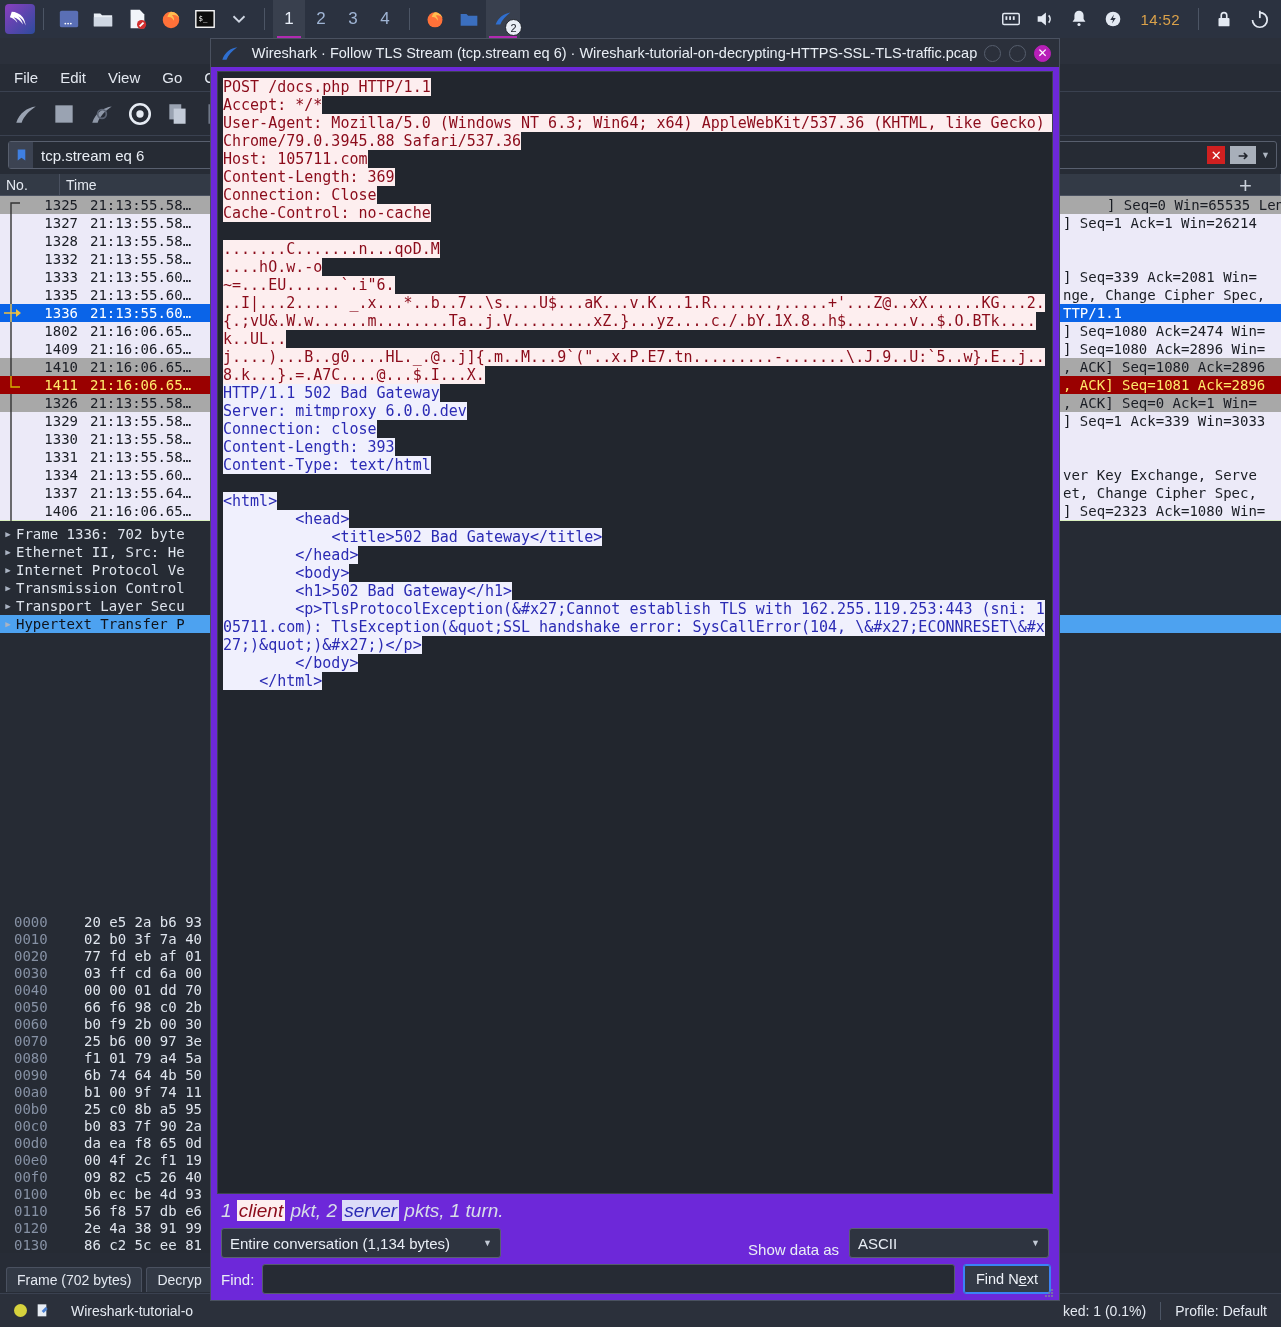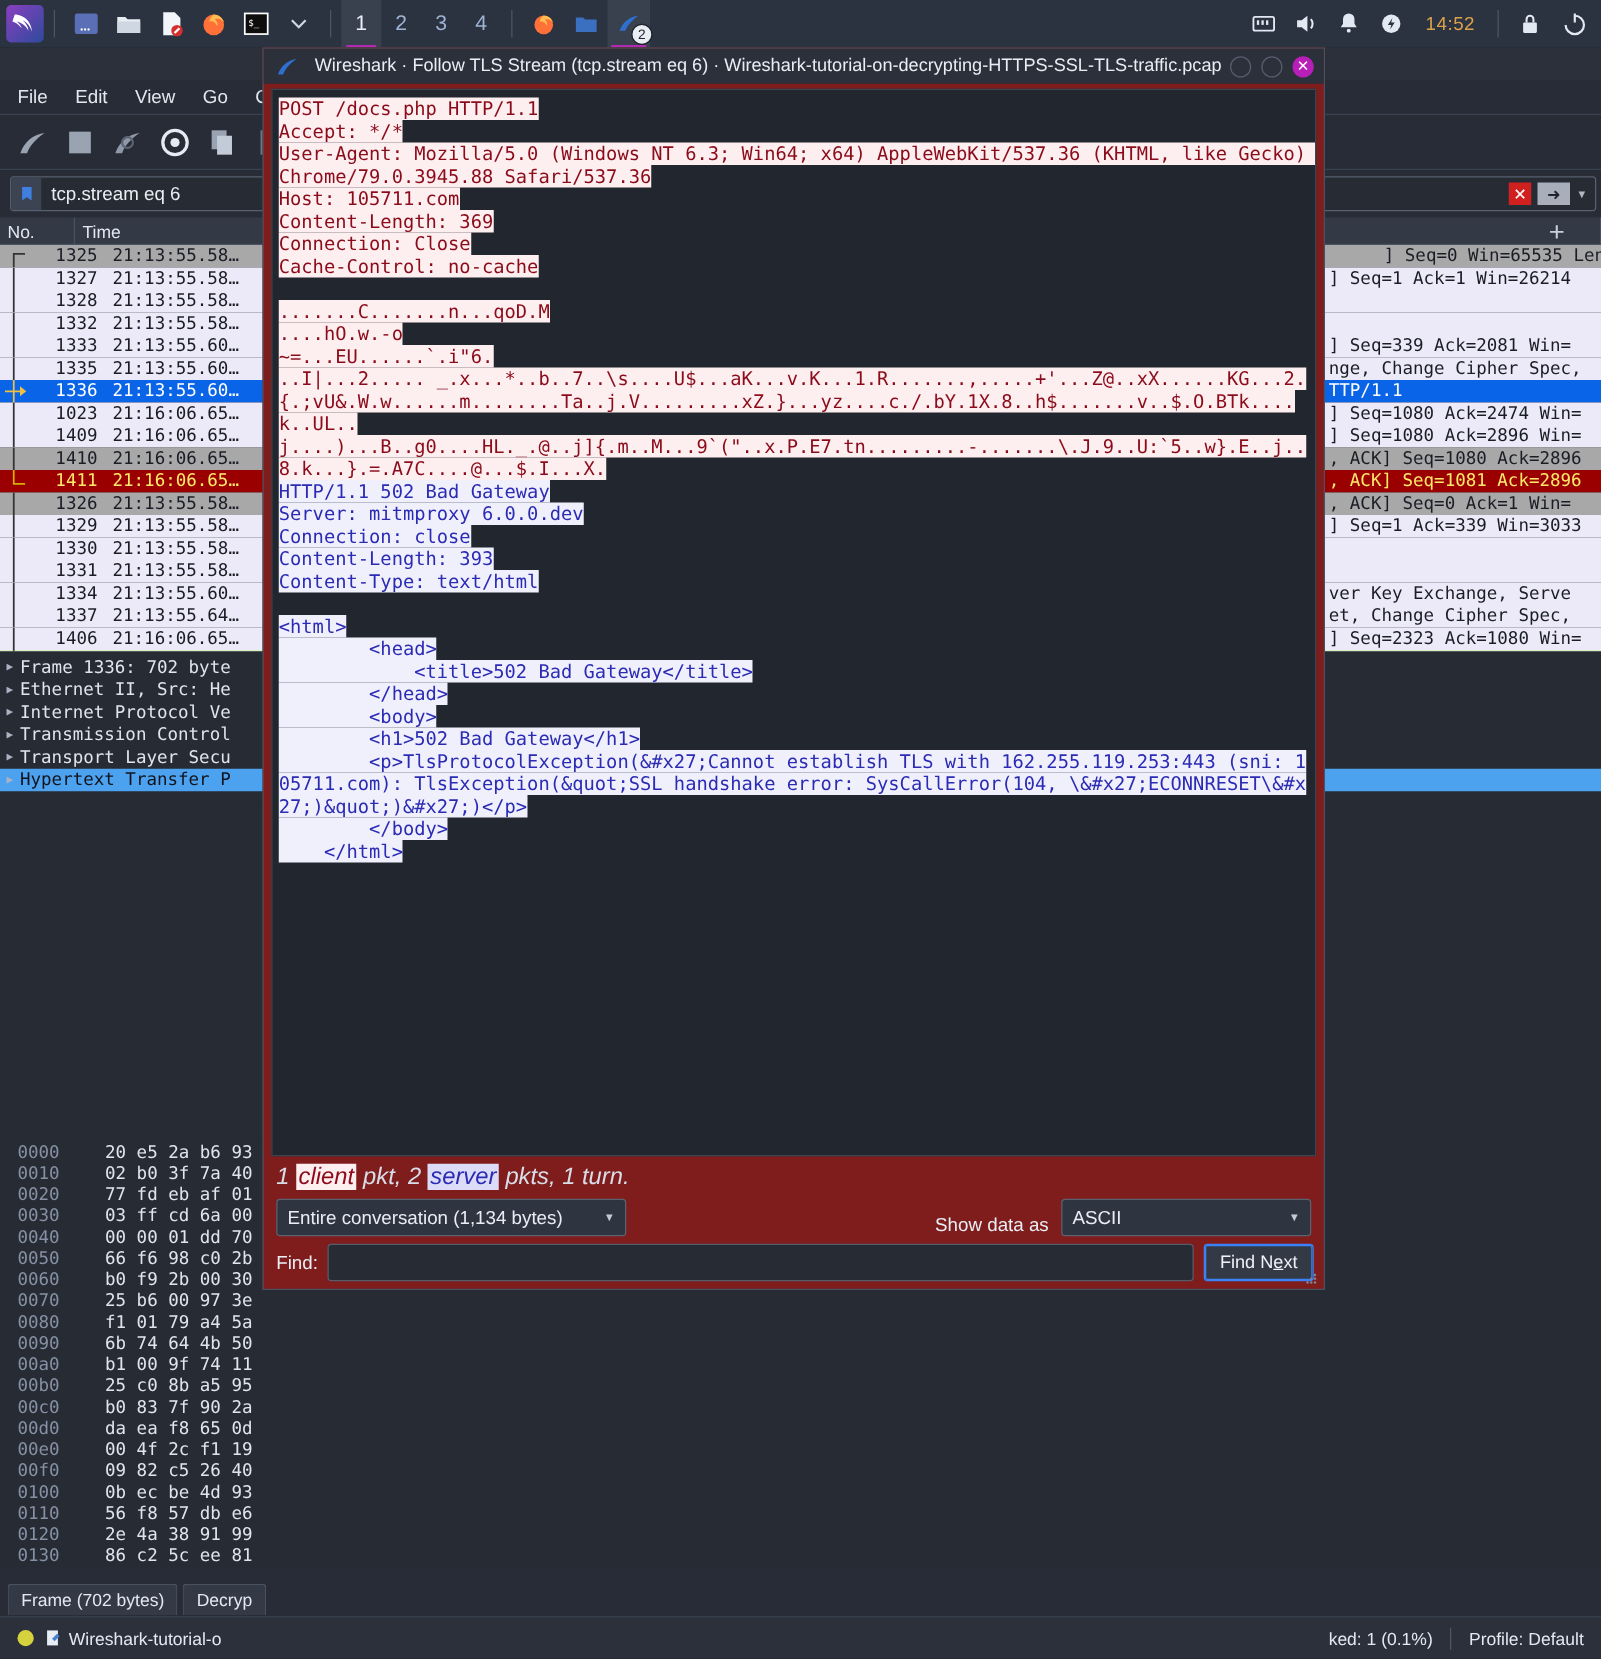--- a/index.html
+++ b/index.html
@@ -128,28 +128,28 @@
     background: #333a46; color: #e4e9f1; font-size: 14px; padding: 4px 10px;
     border: 1px solid #4a5160; border-bottom: none; border-radius: 3px 3px 0 0;
   }
   .statusbar {
     position: absolute; left: 0; bottom: 0; width: 1281px; height: 34px;
     background: #2b303b; border-top: 1px solid #3a4150;
     display: flex; align-items: center; color: #e4e9f1; font-size: 14px;
   }
   .sb-dot { width: 13px; height: 13px; border-radius: 50%; background: #d6d23d; margin-left: 14px; }
   .sb-ico { margin-left: 8px; width: 16px; height: 16px; }
-  .sb-file { margin-left: 4px; }
+  .sb-file { margin-left: 20px; }
   .sb-right { margin-left: auto; display: flex; align-items: center; gap: 14px; padding-right: 14px; }
   .sb-vsep { width: 1px; height: 18px; background: #4c5565; }
 
   
   .dialog {
-    position: absolute; left: 210px; top: 38px; width: 850px; height: 994px;
-    background: #7f1d1d; border: 1px solid #4a5160;
+    position: absolute; left: 210px; top: 38px; width: 850px; height: 1263px;
+    background: #6d28d9; border: 1px solid #4a5160;
     display: flex; flex-direction: column;
   }
   .dlg-title {
     height: 28px; background: #2b303b; display: flex; align-items: center;
     padding: 0 8px; position: relative;
   }
   .dlg-ico { width: 20px; height: 20px; margin-right: 6px; }
   .dlg-title-text {
     flex: 1; text-align: center; color: #e9eef5; font-size: 14.5px; white-space: nowrap;
   }
@@ -411,21 +411,21 @@
             </svg></div><span class="c-no">1333</span><span class="c-time">21:13:55.60…</span><span style="flex: 1 1 0%;"></span><span class="c-rest" style="position: absolute; left: 1057px; white-space: pre;">] Seq=339 Ack=2081 Win=</span></div>
         <div class="prow " style="position: relative;"><div class="rel-gut"><svg width="22" height="18" viewBox="0 0 22 18">
               <path d="M11 0 V18" stroke="#333" stroke-width="1.4"></path>
             </svg></div><span class="c-no">1335</span><span class="c-time">21:13:55.60…</span><span style="flex: 1 1 0%;"></span><span class="c-rest" style="position: absolute; left: 1057px; white-space: pre;">nge, Change Cipher Spec,</span></div>
         <div class="prow sel" style="position: relative;"><div class="rel-gut"><svg width="22" height="18" viewBox="0 0 22 18">
               <path d="M11 0 V18 M4 9 H20" stroke="#f0c040" stroke-width="1.4"></path>
               <path d="M16 5 l5 4 -5 4z" fill="#f0c040"></path>
             </svg></div><span class="c-no">1336</span><span class="c-time">21:13:55.60…</span><span style="flex: 1 1 0%;"></span><span class="c-rest" style="position: absolute; left: 1057px; white-space: pre;">TTP/1.1</span></div>
         <div class="prow " style="position: relative;"><div class="rel-gut"><svg width="22" height="18" viewBox="0 0 22 18">
               <path d="M11 0 V18" stroke="#333" stroke-width="1.4"></path>
-            </svg></div><span class="c-no">1023</span><span class="c-time">21:16:06.65…</span><span style="flex: 1 1 0%;"></span><span class="c-rest" style="position: absolute; left: 1057px; white-space: pre;">] Seq=1080 Ack=2474 Win=</span></div>
+            </svg></div><span class="c-no">1802</span><span class="c-time">21:16:06.65…</span><span style="flex: 1 1 0%;"></span><span class="c-rest" style="position: absolute; left: 1057px; white-space: pre;">] Seq=1080 Ack=2474 Win=</span></div>
         <div class="prow " style="position: relative;"><div class="rel-gut"><svg width="22" height="18" viewBox="0 0 22 18">
               <path d="M11 0 V18" stroke="#333" stroke-width="1.4"></path>
             </svg></div><span class="c-no">1409</span><span class="c-time">21:16:06.65…</span><span style="flex: 1 1 0%;"></span><span class="c-rest" style="position: absolute; left: 1057px; white-space: pre;">] Seq=1080 Ack=2896 Win=</span></div>
         <div class="prow gray" style="position: relative;"><div class="rel-gut"><svg width="22" height="18" viewBox="0 0 22 18">
               <path d="M11 0 V18" stroke="#333" stroke-width="1.4"></path>
             </svg></div><span class="c-no">1410</span><span class="c-time">21:16:06.65…</span><span style="flex: 1 1 0%;"></span><span class="c-rest" style="position: absolute; left: 1057px; white-space: pre;">, ACK] Seq=1080 Ack=2896</span></div>
         <div class="prow red" style="position: relative;"><div class="rel-gut"><svg width="22" height="18" viewBox="0 0 22 18">
               <path d="M11 0 V11 H20" stroke="#d4b100" stroke-width="1.4" fill="none"></path>
             </svg></div><span class="c-no">1411</span><span class="c-time">21:16:06.65…</span><span style="flex: 1 1 0%;"></span><span class="c-rest" style="position: absolute; left: 1057px; white-space: pre;">, ACK] Seq=1081 Ack=2896</span></div>
         <div class="prow gray" style="position: relative;"><div class="rel-gut"><svg width="22" height="18" viewBox="0 0 22 18">

